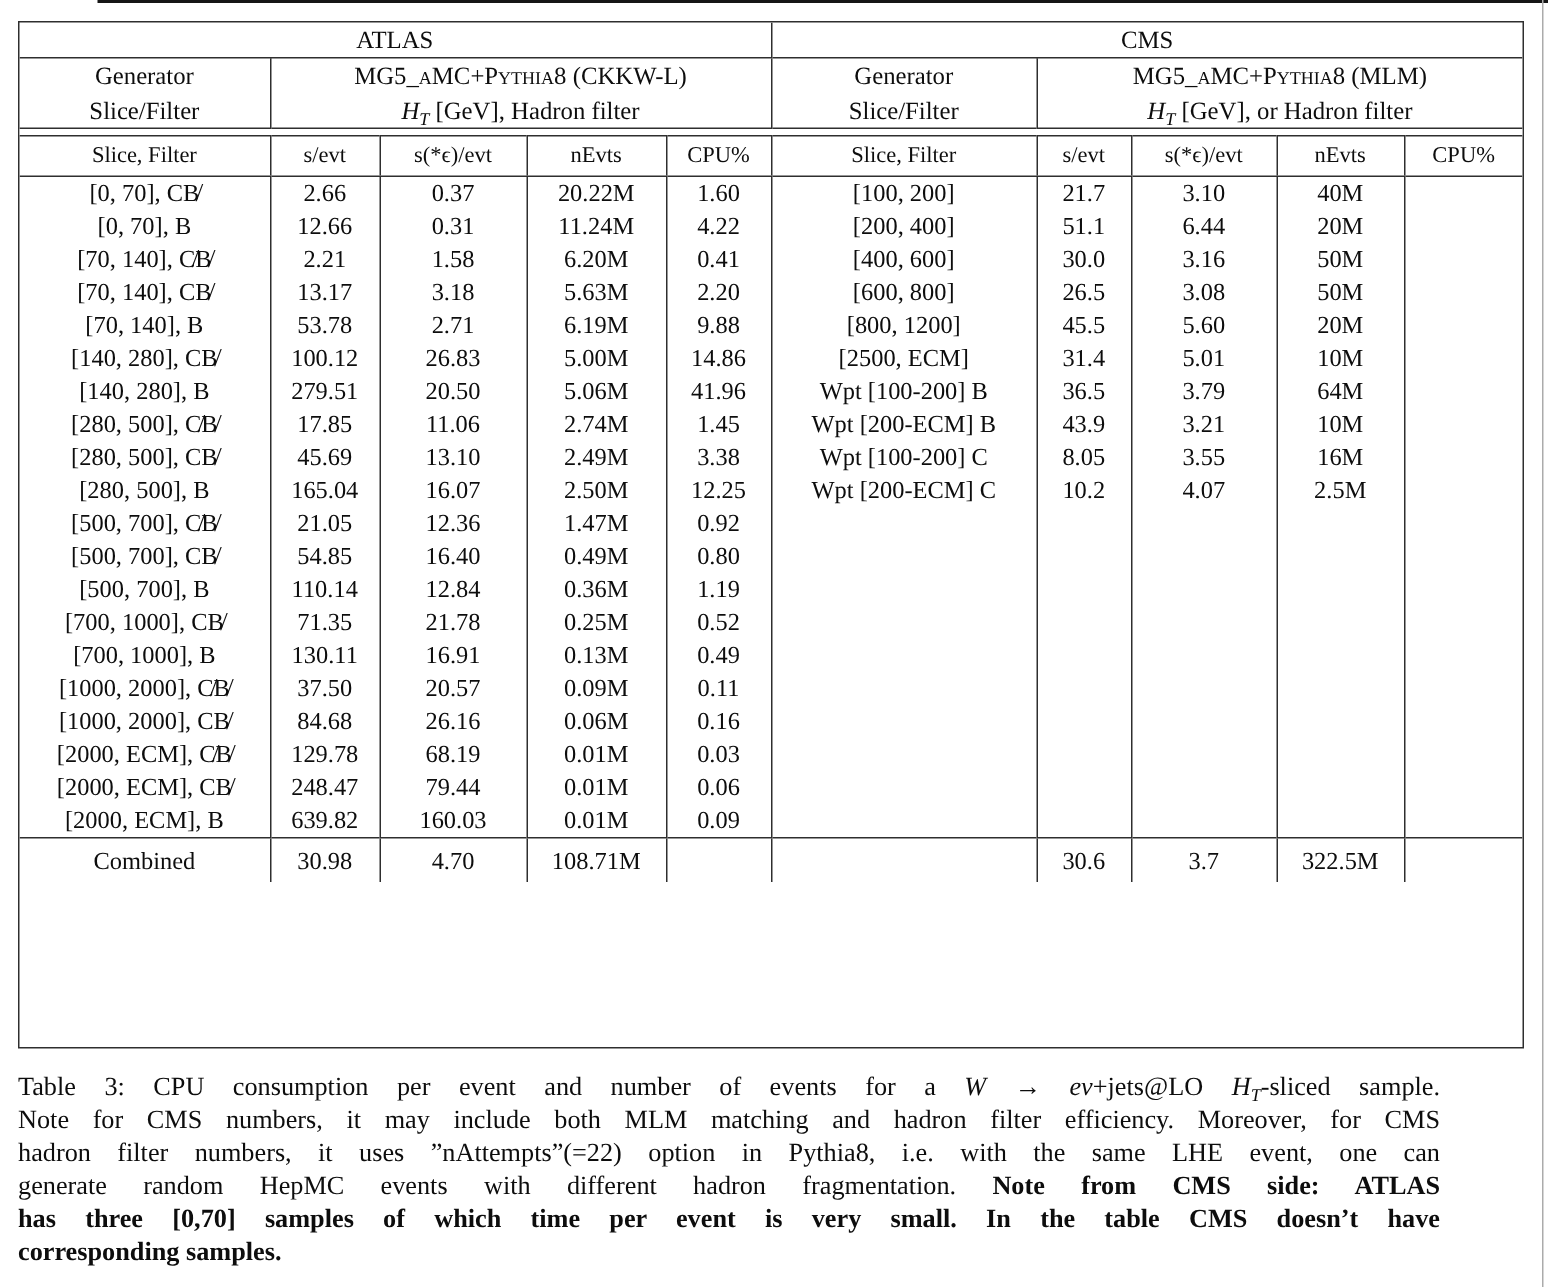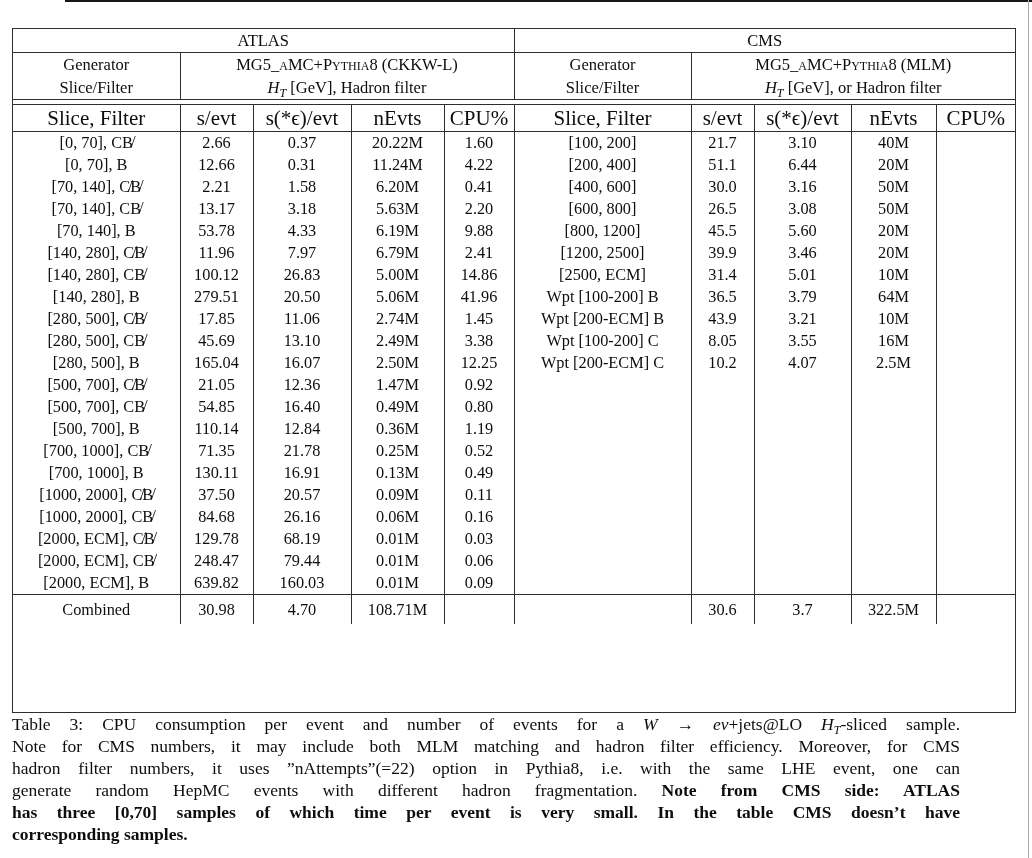--- a/index.html
+++ b/index.html
@@ -4,35 +4,35 @@
 <style>
   html,body{margin:0;padding:0;}
   body{
     width:1032px;height:858px;background:#ffffff;position:relative;overflow:hidden;
     font-family:"Liberation Serif","DejaVu Serif",serif;color:#0d0d0d;
   }
   .artifact-top{position:absolute;top:0;left:65px;right:0;height:2px;background:#161616;}
   .artifact-right{position:absolute;top:0;bottom:0;right:3px;width:1px;background:#ababab;}
 
   .tablebox{
-    position:absolute;left:12px;top:28px;width:1004px;height:685px;
+    position:absolute;left:12px;top:14px;width:1004px;height:685px;
     border:1.5px solid #2e2e2e;box-sizing:border-box;background:#fff;overflow:hidden;
   }
   table.tbl{border-collapse:collapse;width:100%;table-layout:fixed;}
   .tbl td{padding:0;text-align:center;vertical-align:middle;font-size:16.5px;
           white-space:nowrap;overflow:hidden;}
   .bl{border-left:1.5px solid #2e2e2e;}
   .head{border-bottom:1.5px solid #2e2e2e;}
   .head tr.trow td{height:23px;border-bottom:1.5px solid #2e2e2e;}
   .head tr.meta td{height:23px;margin-top:37px;}
   .sc{font-variant:small-caps;}
   sub.subT{font-size:12px;font-style:italic;vertical-align:-4px;line-height:0;}
   .rule-gap{height:4px;background:#fff;}
   .main{border-top:1.5px solid #2e2e2e;}
-  .main tr.colhead td{height:26px;border-bottom:1.5px solid #2e2e2e;font-size:21px;margin-top:36px;}
+  .main tr.colhead td{height:26px;border-bottom:1.5px solid #2e2e2e;font-size:15px;margin-top:36px;}
   .main tbody td{height:22px;font-size:16.3px;line-height:22px;}
   .main tr.combined td{height:29px;border-top:1.5px solid #2e2e2e;}
 
   .caption{position:absolute;left:12px;top:714px;width:948px;margin:0;
            font-size:17.5px;line-height:21.9px;}
   .cap-line{text-align:justify;text-align-last:justify;}
   .cap-last{text-align-last:left;}
   .caption b{font-weight:bold;}
   .caption i{font-style:italic;}
 </style>
@@ -145,38 +145,26 @@
           <td class="bl">2.20</td>
           <td class="bl">[600, 800]</td>
           <td class="bl">26.5</td>
           <td class="bl">3.08</td>
           <td class="bl">50M</td>
           <td class="bl"></td>
         </tr>
         <tr>
           <td>[70, 140], B</td>
           <td class="bl">53.78</td>
-          <td class="bl">4.33</td>
+          <td class="bl">2.71</td>
           <td class="bl">6.19M</td>
           <td class="bl">9.88</td>
           <td class="bl">[800, 1200]</td>
           <td class="bl">45.5</td>
           <td class="bl">5.60</td>
-          <td class="bl">20M</td>
-          <td class="bl"></td>
-        </tr>
-        <tr>
-          <td>[140, 280], C̸B̸</td>
-          <td class="bl">11.96</td>
-          <td class="bl">7.97</td>
-          <td class="bl">6.79M</td>
-          <td class="bl">2.41</td>
-          <td class="bl">[1200, 2500]</td>
-          <td class="bl">39.9</td>
-          <td class="bl">3.46</td>
           <td class="bl">20M</td>
           <td class="bl"></td>
         </tr>
         <tr>
           <td>[140, 280], CB̸</td>
           <td class="bl">100.12</td>
           <td class="bl">26.83</td>
           <td class="bl">5.00M</td>
           <td class="bl">14.86</td>
           <td class="bl">[2500, ECM]</td>

